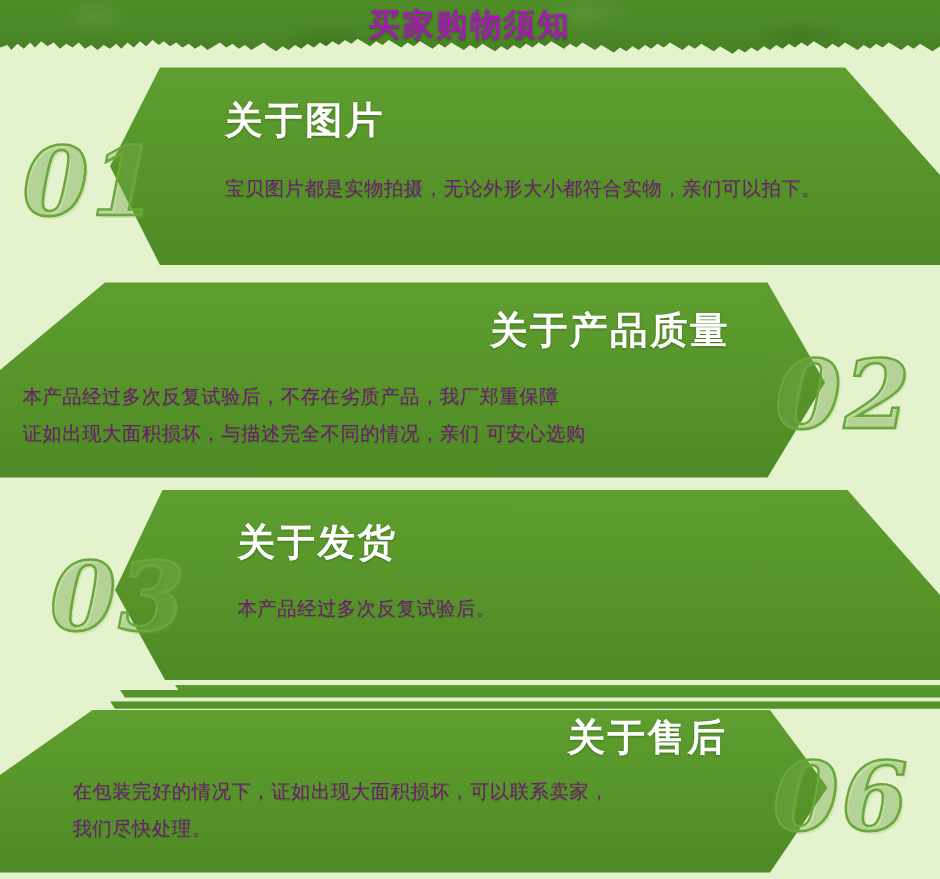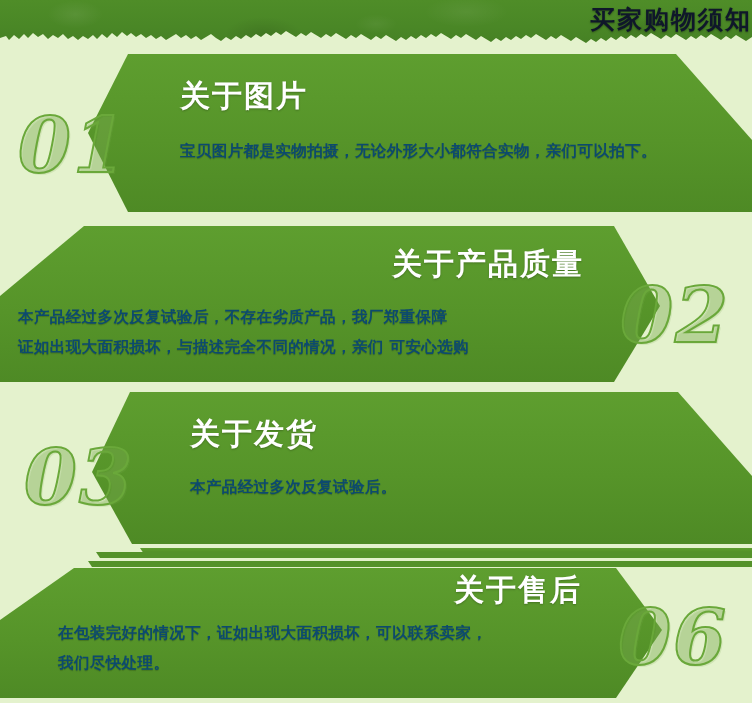--- a/index.html
+++ b/index.html
@@ -53,22 +53,22 @@
     width: 752px;
     height: 18px;
   }
   .header-title {
     position: absolute;
     left: 0;
     top: 0;
     width: 752px;
     height: 40px;
     line-height: 40px;
-    text-align: right;
-    color: #0f172a;
+    text-align: center;
+    color: #a21caf;
     font-size: 25px;
     font-weight: bold;
     letter-spacing: 2px;
     text-shadow: 0 1px 2px rgba(0,0,0,0.35);
     z-index: 4;
   }
 
   
   .section {
     position: absolute;
@@ -89,28 +89,27 @@
     color: #ffffff;
     font-size: 30px;
     font-weight: bold;
     letter-spacing: 2px;
     text-shadow: 0 1px 2px rgba(0,0,0,0.25);
     white-space: nowrap;
     z-index: 5;
   }
   .sec-body {
     position: absolute;
-    color: #0c4a6e;
+    color: #701a75;
     font-size: 15.5px;
     line-height: 30px;
     letter-spacing: 0.4px;
     white-space: pre-line;
     text-shadow: 0 1px 1px rgba(0,0,0,0.2);
     z-index: 5;
-    font-weight: bold;
   }
 
   .num {
     position: absolute;
     font-family: "DejaVu Serif", "Liberation Serif", serif;
     font-style: italic;
     font-weight: bold;
     font-size: 76px;
     line-height: 1;
     color: transparent;
@@ -132,21 +131,21 @@
   
   #sec2 { top: 222px; height: 168px; }
   #sec2 .sec-title { right: 168px; top: 22px; }
   #sec2 .sec-body  { left: 18px; top: 80px; }
   #sec2 .num { right: 22px; top: 56px; }
 
   
   #sec3 { top: 392px; height: 162px; }
   #sec3 .sec-title { left: 190px; top: 22px; }
   #sec3 .sec-body  { left: 190px; top: 80px; }
-  #sec3 .num { left: 24px; top: 48px; }
+  #sec3 .num { left: 40px; top: 48px; }
 
   
   #sec4 { top: 556px; height: 147px; }
   #sec4 .sec-title { right: 170px; top: 14px; }
   #sec4 .sec-body  { left: 58px; top: 62px; }
   #sec4 .num { right: 24px; top: 44px; }
 
   .stripe {
     position: absolute;
     z-index: 2;

